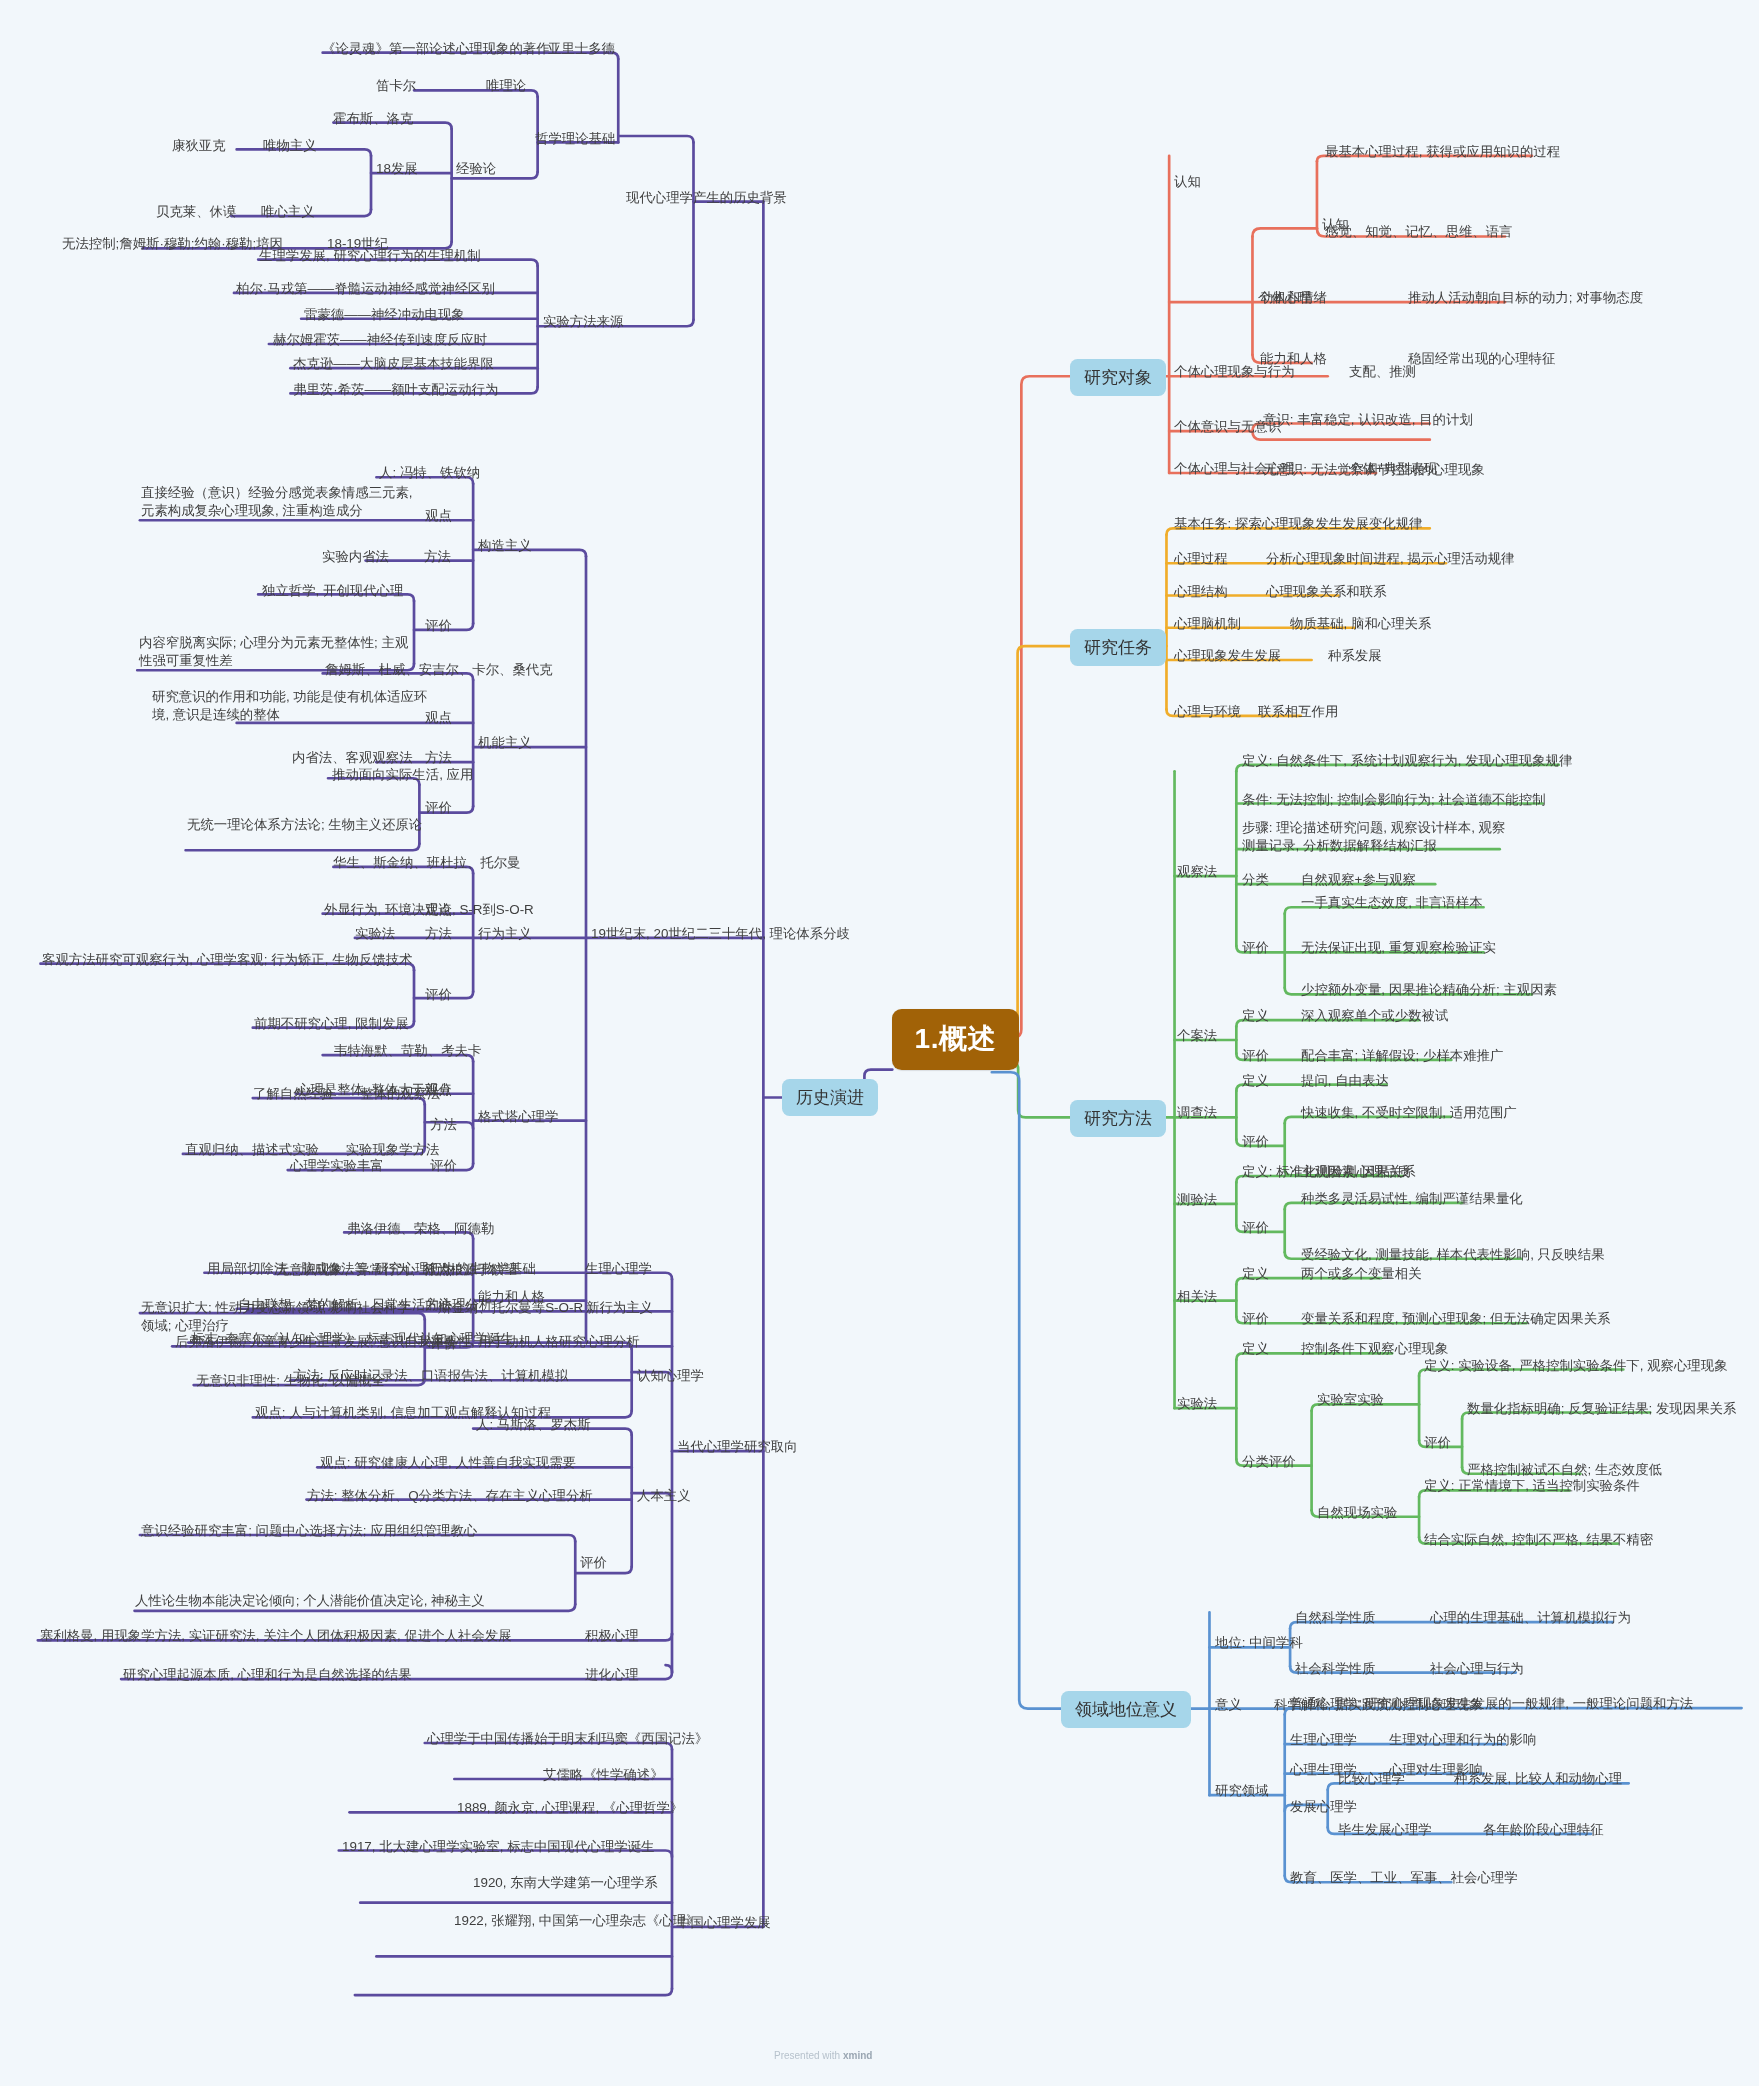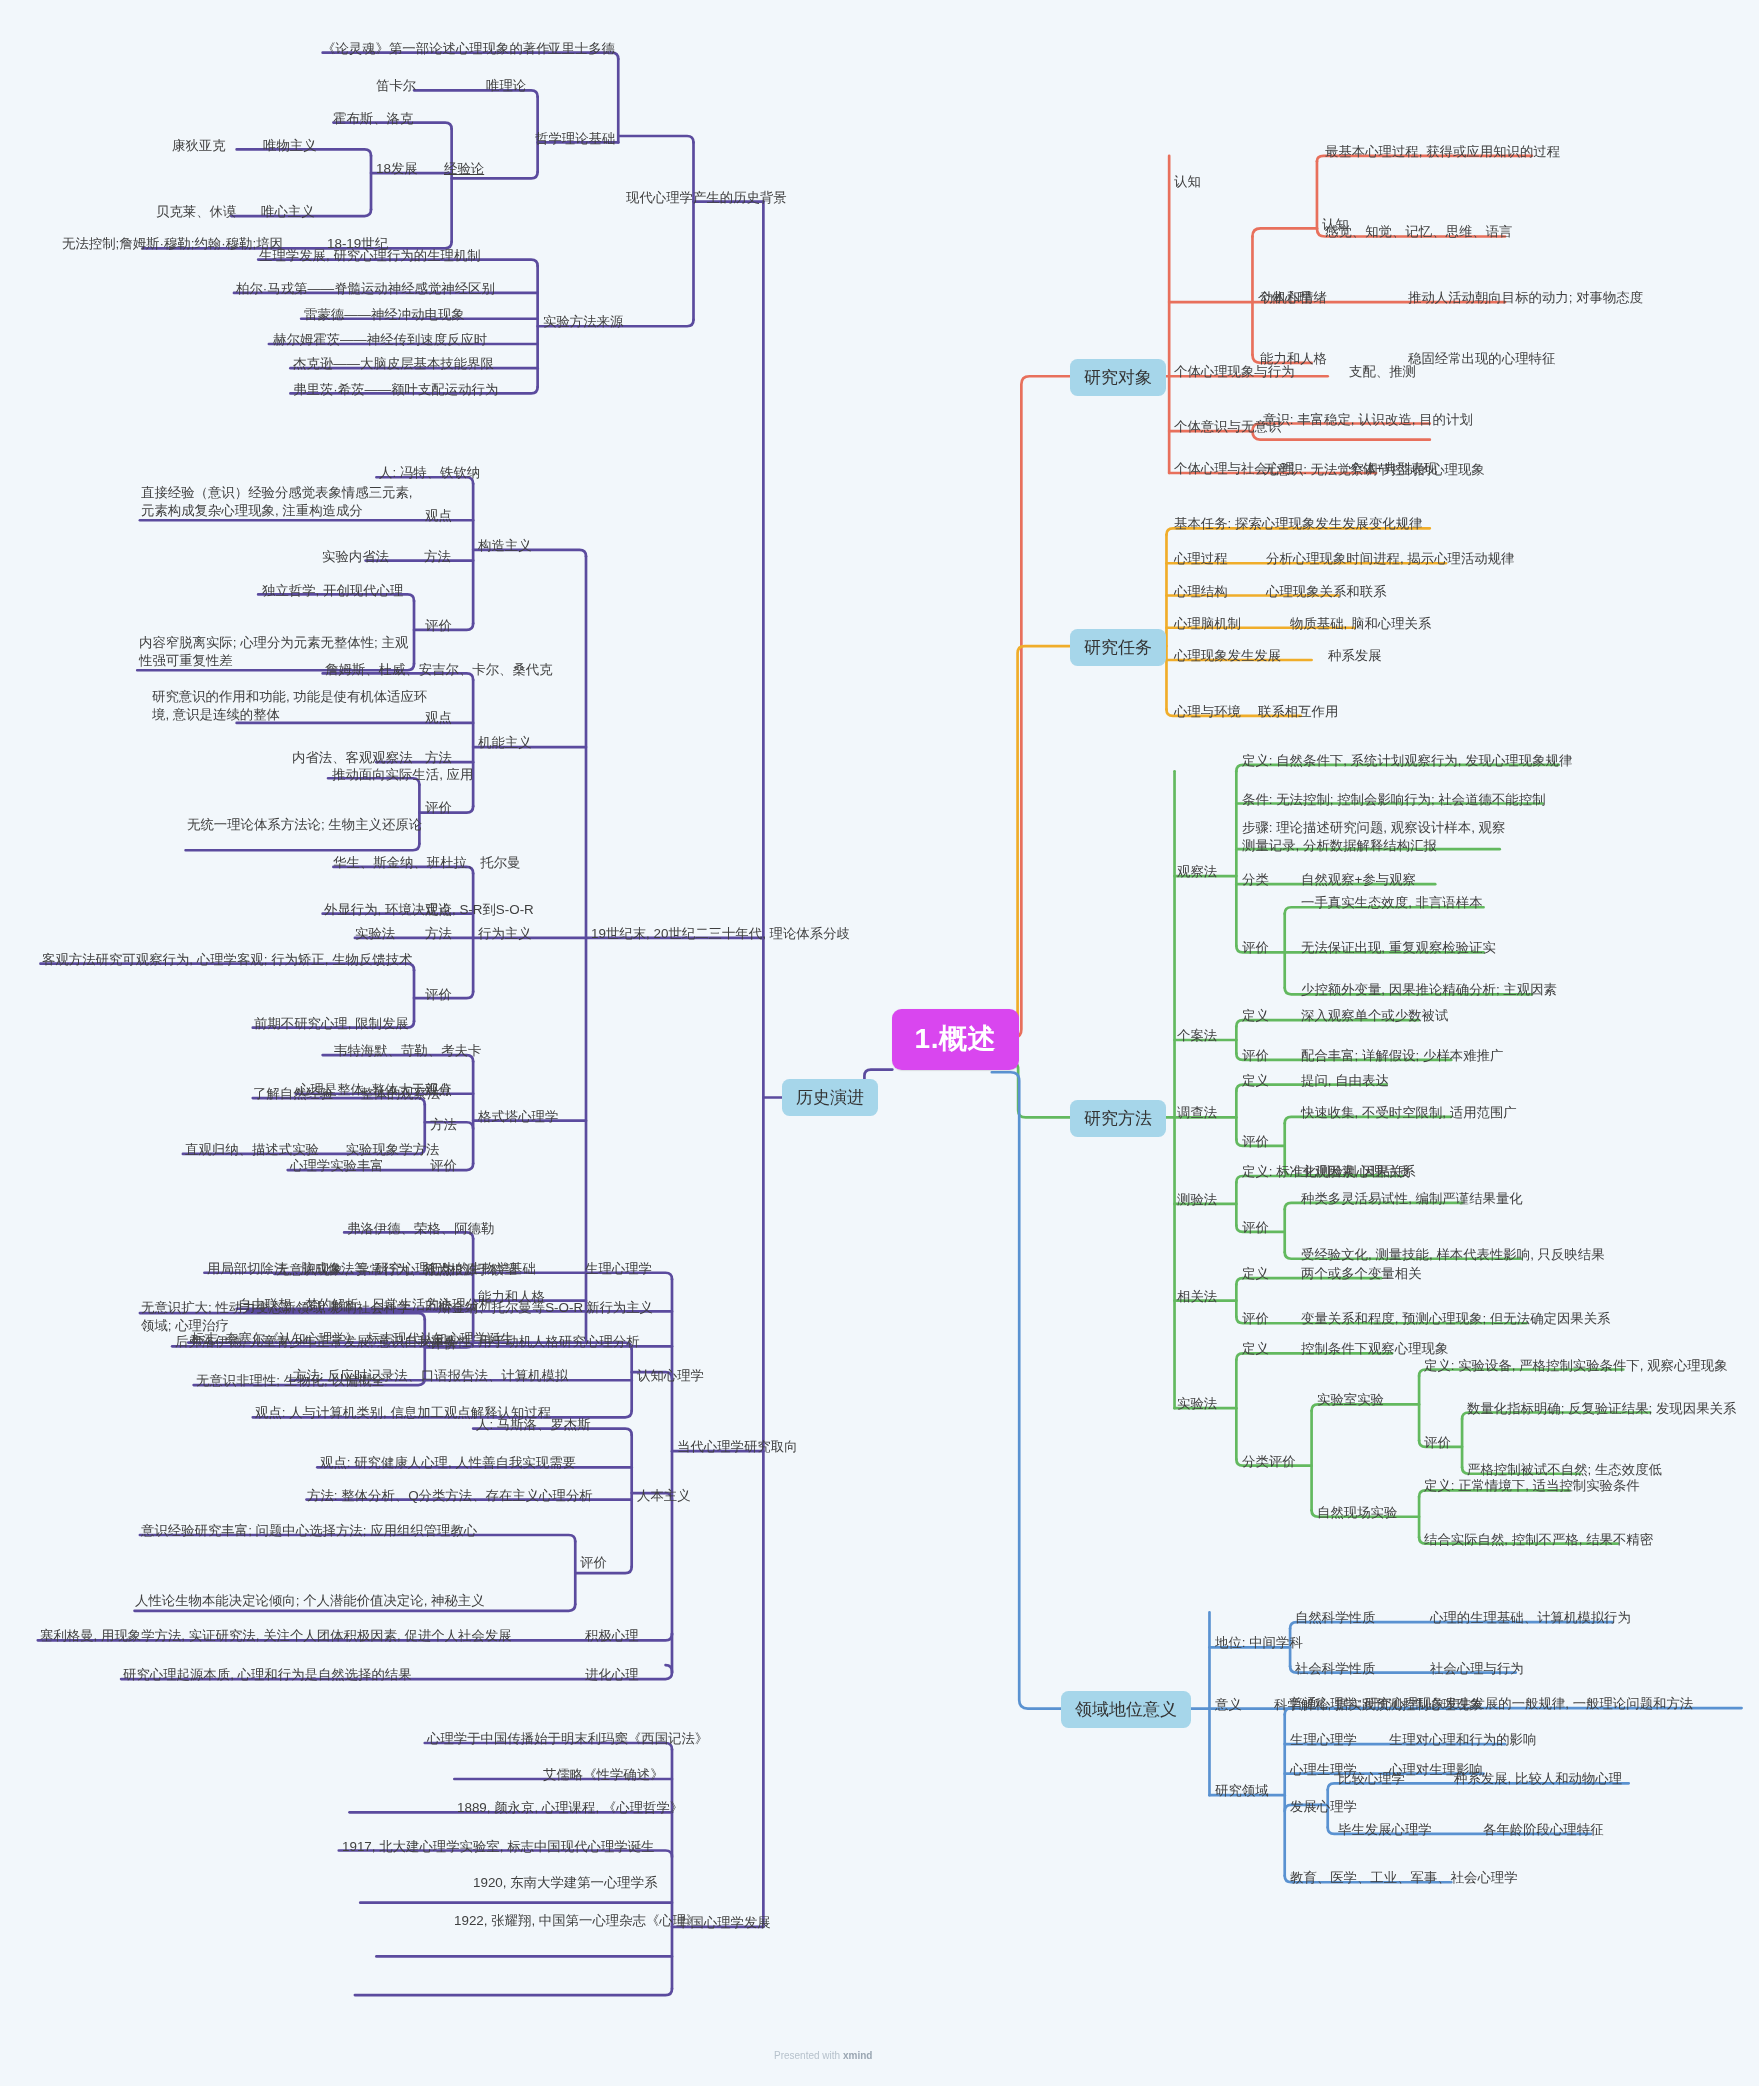--- a/index.html
+++ b/index.html
@@ -8,21 +8,21 @@
     background:#f2f7fb;
     font-family:"Liberation Sans","DejaVu Sans",sans-serif;
     position:relative;overflow:hidden;
     color:#3d3d3d;
   }
   #canvas{position:absolute;left:0;top:0;width:1760px;height:2087px;}
   svg.lines{position:absolute;left:0;top:0;width:1760px;height:2087px;pointer-events:none;}
   .node{position:absolute;white-space:pre;line-height:1.32;}
   .leaf{font-size:13.4px;color:#3f3f3f;}
   .root{
-    background:#d946ef;color:#ffffff;border-radius:9.7px;
+    background:#a16207;color:#ffffff;border-radius:9.7px;
     font-size:28px;font-weight:bold;
     padding:12px 22.6px;letter-spacing:0.5px;
     box-shadow:0 0.5px 1.1px rgba(0,0,0,.10);
   }
   .main{
     background:#a6d6ea;color:#333;border-radius:7.5px;
     font-size:17px;padding:7.5px 14px;
   }
   .wm-zhihu{
     position:absolute;right:32px;bottom:64px;
@@ -398,21 +398,21 @@
   <div class="node leaf" style="left:1338px;top:1821px;">毕生发展心理学</div>
   <div class="node leaf" style="left:1483px;top:1821px;">各年龄阶段心理特征</div>
   <div class="node leaf" style="left:1290px;top:1869px;">教育、医学、工业、军事、社会心理学</div>
 
   <div class="node leaf" style="left:626px;top:189px;">现代心理学产生的历史背景</div>
   <div class="node leaf" style="left:535px;top:130px;">哲学理论基础</div>
   <div class="node leaf" style="left:548px;top:40px;">亚里士多德</div>
   <div class="node leaf" style="left:322px;top:40px;">《论灵魂》第一部论述心理现象的著作</div>
   <div class="node leaf" style="left:456px;top:77px;padding-left:30px;">唯理论</div>
   <div class="node leaf" style="left:376px;top:77px;">笛卡尔</div>
-  <div class="node leaf" style="left:444px;top:160px;text-decoration:underline;">经验论</div>
+  <div class="node leaf" style="left:456px;top:160px;">经验论</div>
   <div class="node leaf" style="left:333px;top:110px;">霍布斯、洛克</div>
   <div class="node leaf" style="left:376px;top:160px;">18发展</div>
   <div class="node leaf" style="left:263px;top:137px;">唯物主义</div>
   <div class="node leaf" style="left:172px;top:137px;">康狄亚克</div>
   <div class="node leaf" style="left:261px;top:203px;">唯心主义</div>
   <div class="node leaf" style="left:156px;top:203px;">贝克莱、休谟</div>
   <div class="node leaf" style="left:327px;top:235px;">18-19世纪</div>
   <div class="node leaf" style="left:62px;top:235px;">无法控制;詹姆斯·穆勒;约翰·穆勒;培因</div>
 
   <div class="node leaf" style="left:543px;top:313px;">实验方法来源</div>

